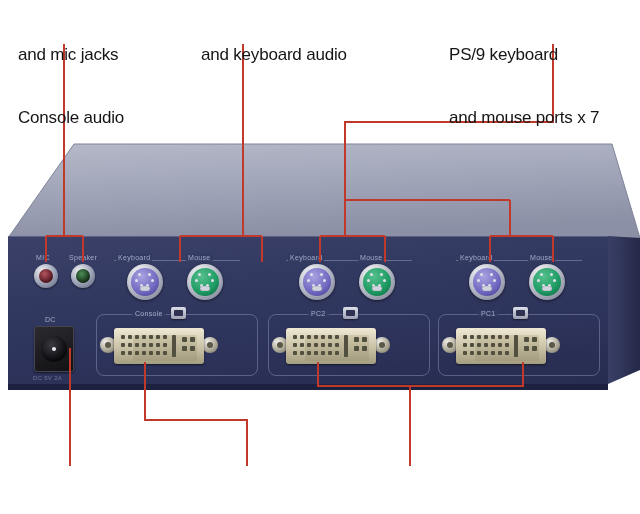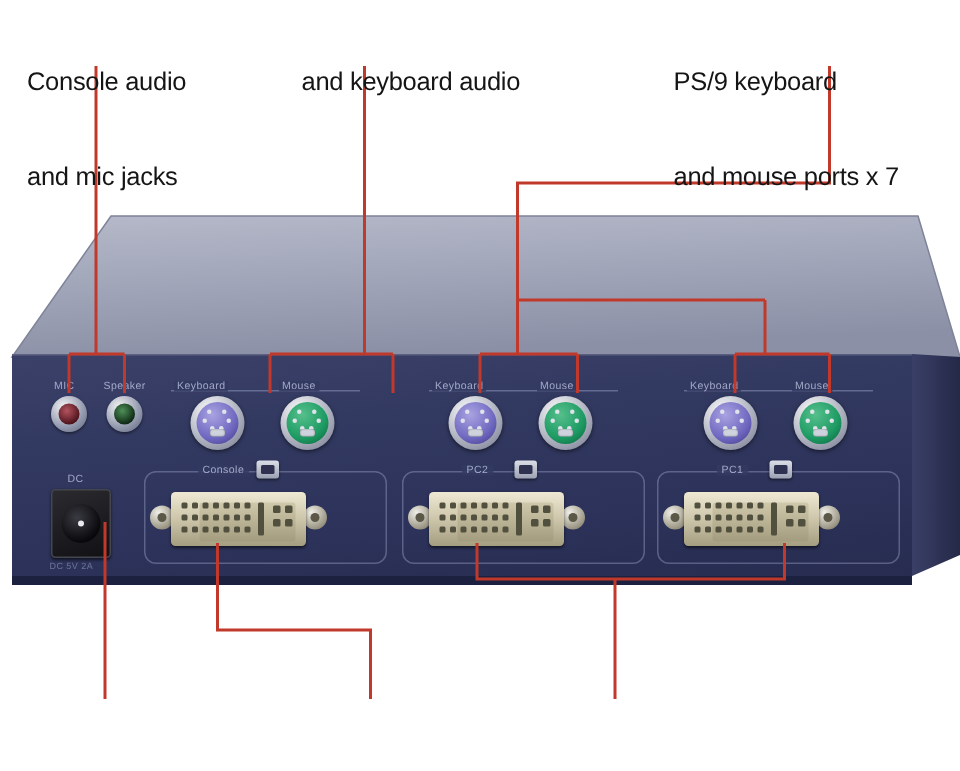--- a/index.html
+++ b/index.html
@@ -370,22 +370,22 @@
       <path d="M70,348 L70,466"></path>
 
       <path d="M145,362 L145,420 L247,420 L247,466"></path>
 
       <path d="M318,362 L318,386 L523,386 L523,362
                M410,386 L410,466"></path>
     </g>
   </svg>
 
   <div class="callout" style="left:18px;top:2px;">
+    <div>and mic jacks</div>
     <div>Console audio</div>
-    <div>and mic jacks</div>
   </div>
 
   <div class="callout" style="left:201px;top:2px;">
     <div>and keyboard audio</div>
   </div>
 
   <div class="callout" style="left:449px;top:2px;">
     <div>PS/9 keyboard</div>
     <div>and mouse ports x 7</div>
   </div>

